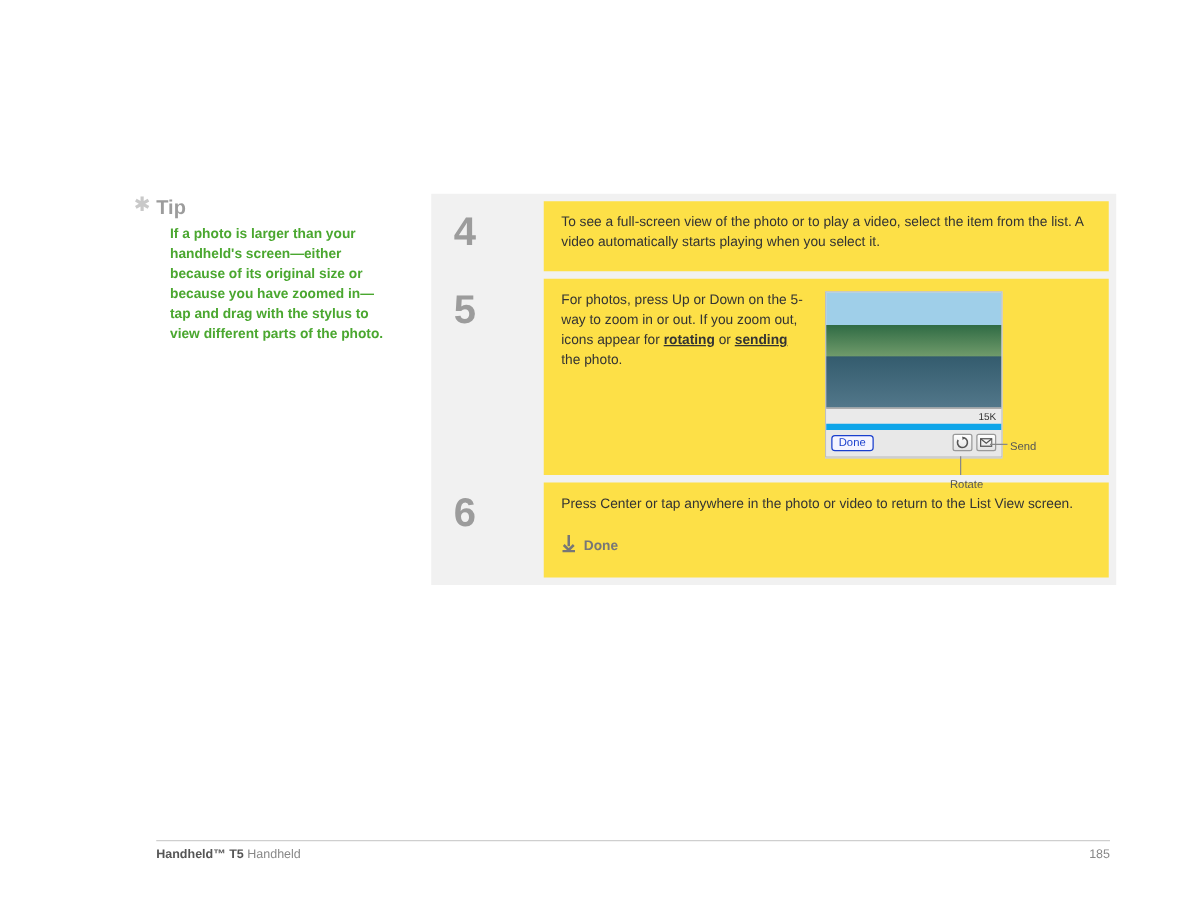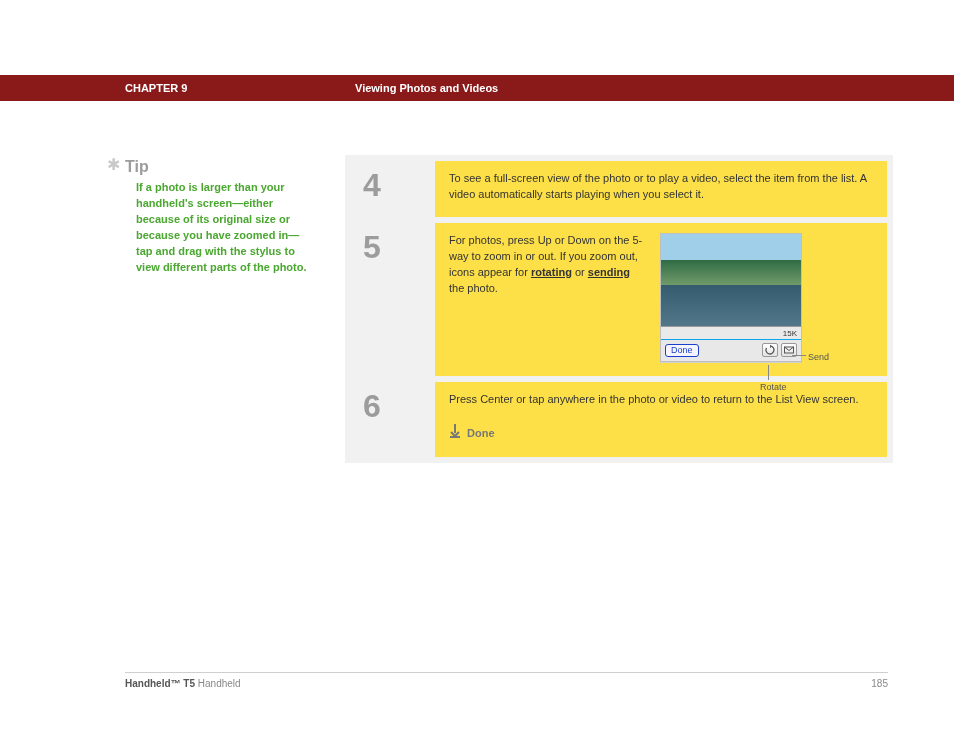--- a/index.html
+++ b/index.html
@@ -104,21 +104,21 @@
     background: linear-gradient(to bottom, #9fcfe9 0%, #9fcfe9 28%, #2f6b44 28%, #6f9a6a 55%, #345c6e 56%, #52778a 100%);
     border-bottom: 1px solid #999;
     position: relative;
   }
   .device-filesize {
     font-size: 8px;
     text-align: right;
     padding: 1px 4px 0 17px;
     color: #333;
     background: #eaeaea;
-    border-bottom: 1px solid #0ea5e9;
+    border-bottom: 5px solid #0ea5e9;
   }
   .device-toolbar {
     display: flex;
     align-items: center;
     justify-content: space-between;
     padding: 3px 4px 4px 4px;
     background: #e8e8e8;
   }
   .done-btn {
     font-size: 9px;
@@ -174,26 +174,20 @@
     font-size: 10px;
     color: #888;
   }
   .footer .prod b { color: #555; }
 </style>
 </head>
 <body>
 
 <div class="page">
 
-  <div class="header-bar">
-    <div class="header-inner">
-      <div class="chapter-label">CHAPTER 9</div>
-      <div class="chapter-title">Viewing Photos and Videos</div>
-    </div>
-  </div>
 
   <div class="tip-block">
     <div class="tip-star">✱</div>
     <div class="tip-heading">Tip</div>
     <div class="tip-body">If a photo is larger than your handheld's screen—either because of its original size or because you have zoomed in—tap and drag with the stylus to view different parts of the photo.</div>
   </div>
 
   <div class="step-panel">
 
     <div class="step-row">

